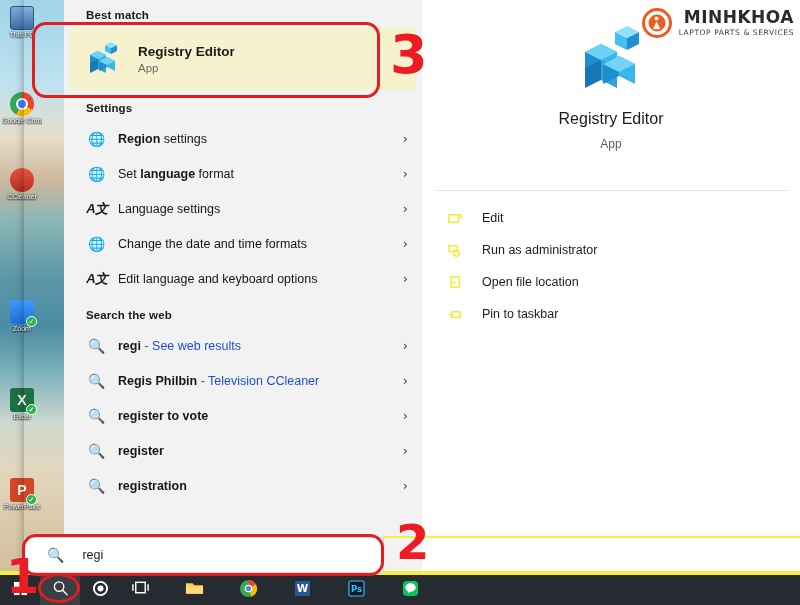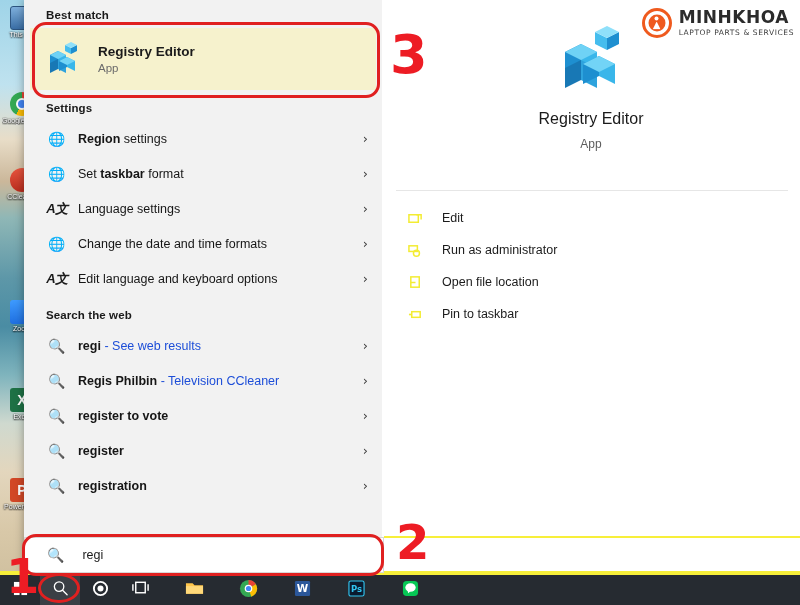--- a/index.html
+++ b/index.html
@@ -37,20 +37,21 @@
     width: 11px; height: 11px; border-radius: 50%;
     background: #29b34a; border: 1.5px solid #fff;
     color: #fff; font-size: 7px; line-height: 9px; text-align: center;
   }
 
   
   .panel {
     position: absolute; left: 24px; top: 0; width: 776px; height: 573px;
     display: flex;
     box-shadow: 0 0 9px rgba(0,0,0,.35);
+    padding-left: 40px;
   }
   .left-col {
     width: 358px; height: 100%; background: #f2f2f2;
     position: relative; overflow: hidden;
   }
   .right-col {
     flex: 1; background: #ffffff; position: relative;
   }
 
   .sec-head {
@@ -115,21 +116,21 @@
     width: 4px; height: 4px; border-radius: 50%; background: #fff;
   }
   .wm-badge .person:before {
     content: ""; position: absolute; left: 50%; top: 7px; transform: translateX(-50%);
     width: 8px; height: 8px; background: #fff;
     clip-path: polygon(50% 0,100% 100%,0 100%);
   }
   .wm-text { margin-left: 7px; line-height: 1; }
   .wm-main {
     font-size: 17px; font-weight: bold; color: #2b2b2b;
-    letter-spacing: .5px; font-family: "DejaVu Sans", sans-serif;
+    letter-spacing: .5px; font-family: "DejaVu Sans", sans-serif; text-align: right;
   }
   .wm-sub {
     font-size: 7.5px; color: #3a3a3a; letter-spacing: .6px; margin-top: 3px;
     font-family: "DejaVu Sans", sans-serif;
   }
 
   
   .searchbox {
     position: absolute; left: 24px; top: 537px; width: 360px; height: 36px;
     background: #fff; display: flex; align-items: center; padding-left: 22px;
@@ -245,21 +246,21 @@
 
       <div class="sec-head" style="padding-top:12px">Settings</div>
 
       <div class="row">
         <span class="ico gico">🌐</span>
         <span class="lbl"><b>Region</b> settings</span>
         <span class="chev">›</span>
       </div>
       <div class="row">
         <span class="ico gico">🌐</span>
-        <span class="lbl">Set <b>taskbar</b> format</span>
+        <span class="lbl">Set <b>language</b> format</span>
         <span class="chev">›</span>
       </div>
       <div class="row">
         <span class="ico lang-ico">A文</span>
         <span class="lbl">Language settings</span>
         <span class="chev">›</span>
       </div>
       <div class="row">
         <span class="ico gico">🌐</span>
         <span class="lbl">Change the date and time formats</span>

